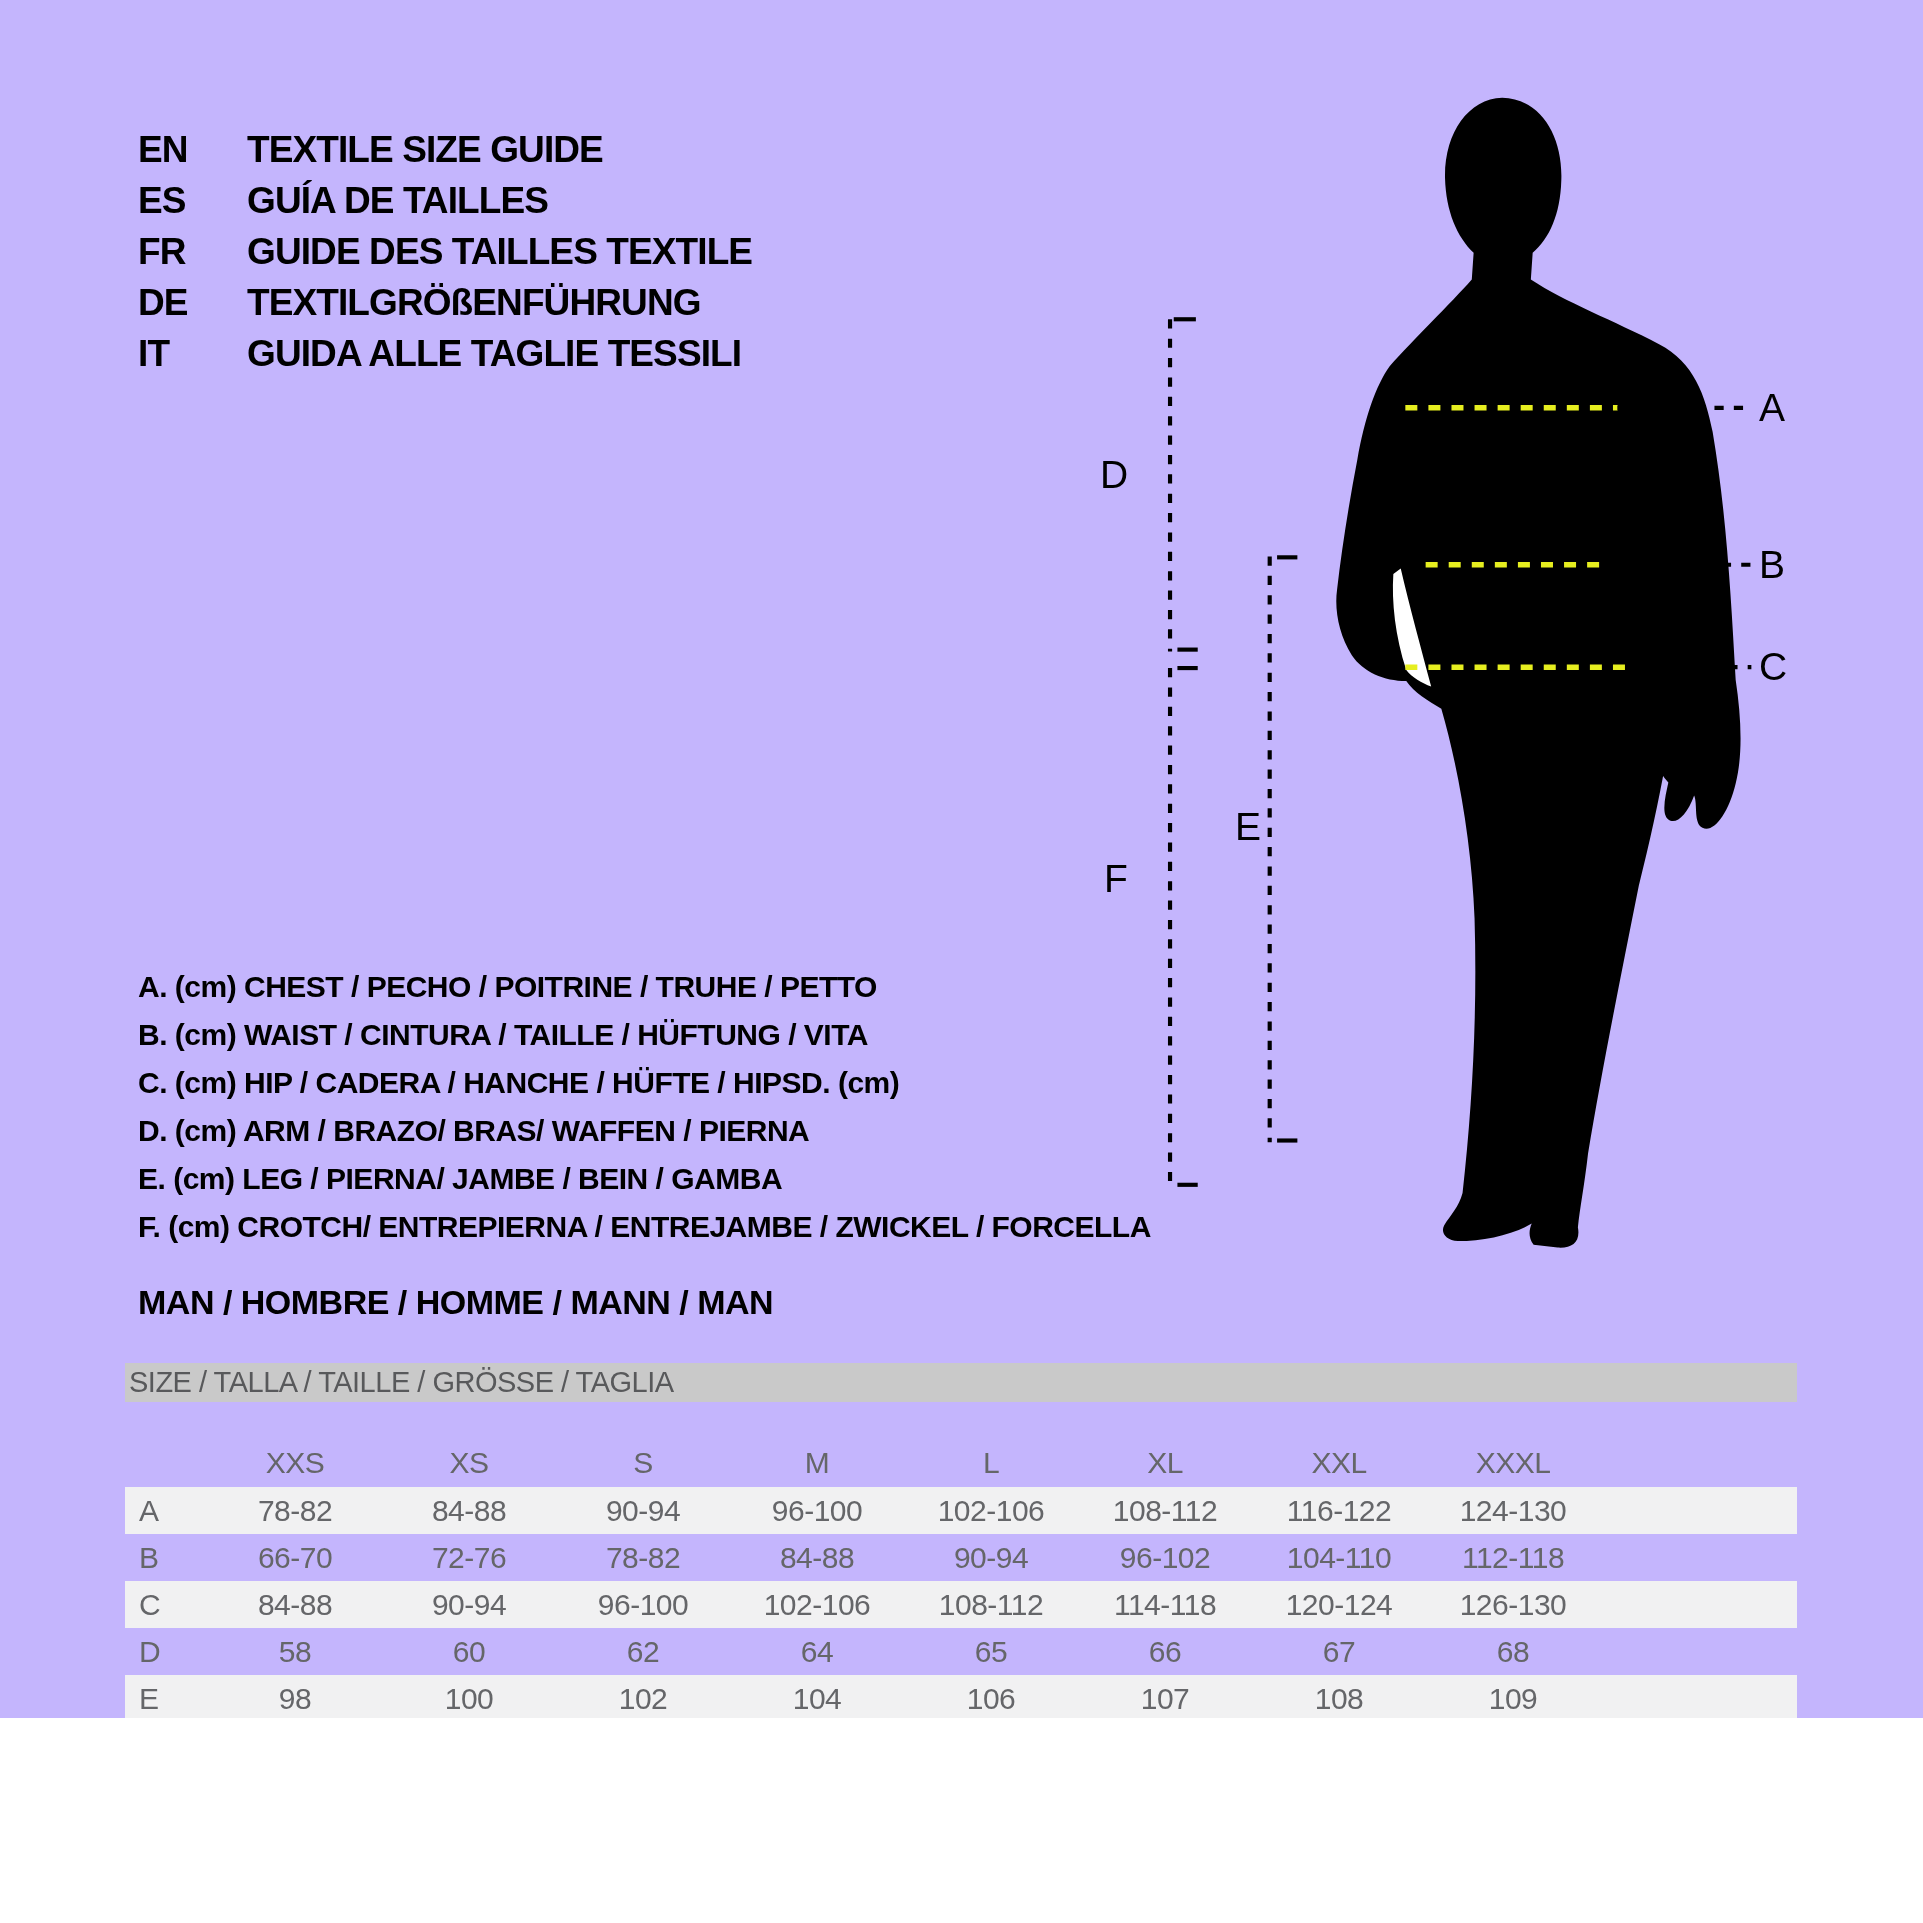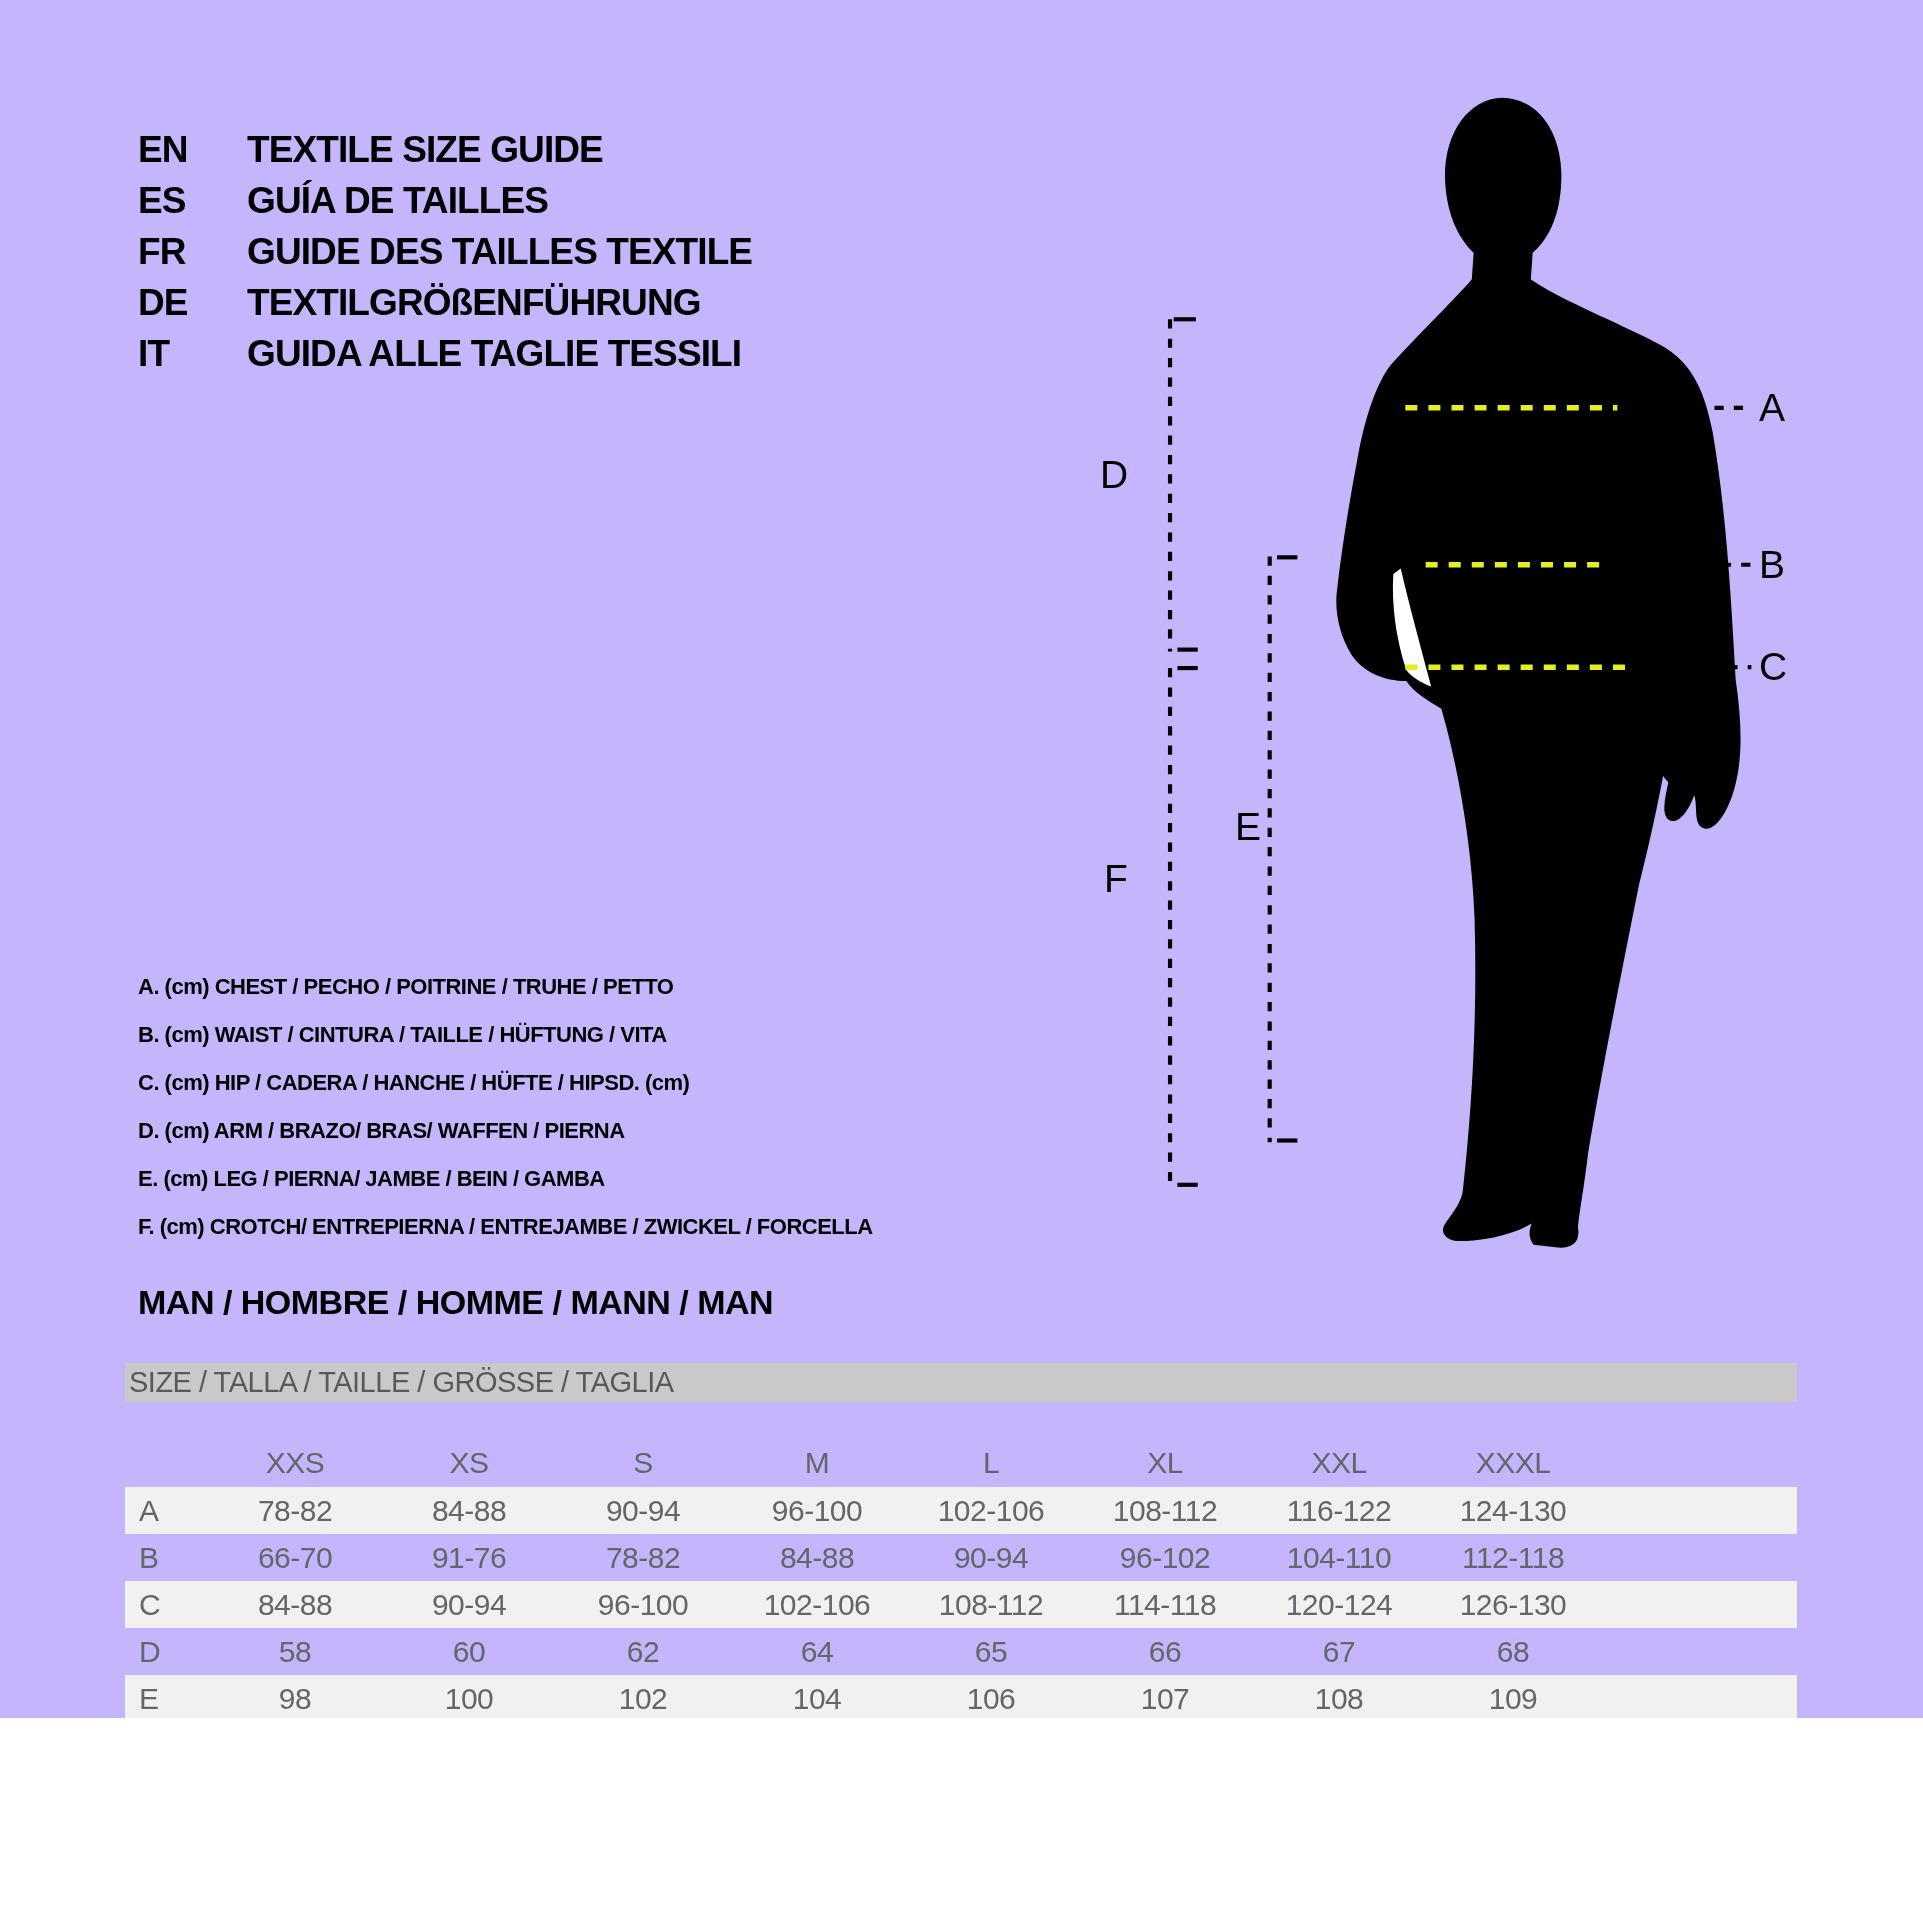--- a/index.html
+++ b/index.html
@@ -7,21 +7,21 @@
     position:relative;width:1923px;height:1718px;background:#c4b5fd;overflow:hidden;
     font-family:"Liberation Sans", sans-serif;color:#000;
   }
   
   .lang-block{position:absolute;left:138px;top:124px;}
   .lang-row{display:flex;height:51px;line-height:51px;font-size:37px;letter-spacing:-0.9px;font-weight:bold;}
   .lang-code{width:109px;flex:0 0 109px;}
   .lang-title{white-space:nowrap;}
   
   .legend-block{position:absolute;left:138px;top:963px;}
-  .legend-row{height:48px;line-height:48px;font-size:22px;letter-spacing:-0.5px;font-weight:bold;white-space:nowrap;}
+  .legend-row{height:48px;line-height:48px;font-size:30px;letter-spacing:-0.5px;font-weight:bold;white-space:nowrap;}
   .category-line{position:absolute;left:138px;top:1273px;height:42px;line-height:42px;font-size:34px;letter-spacing:-0.5px;font-weight:bold;white-space:nowrap;margin-top:8px;}
   
   .figure-svg{position:absolute;left:0;top:0;}
   .fig-letter{position:absolute;font-size:39px;line-height:50px;letter-spacing:-0.9px;color:#000;}
   
   .size-table{position:absolute;left:125px;top:1363px;width:1672px;color:#656669;}
   .table-header{height:39px;line-height:39px;background:#c9c9c9;color:#58595b;
     font-size:29px;letter-spacing:-0.5px;padding-left:4px;box-sizing:border-box;}
   .t-row{display:grid;grid-template-columns:83px repeat(8,174px) 1fr;}
   .t-row.sizes{height:49px;line-height:49px;margin-top:36px;}
@@ -167,21 +167,21 @@
       <div class="t-cell">102-106</div>
       <div class="t-cell">108-112</div>
       <div class="t-cell">116-122</div>
       <div class="t-cell">124-130</div>
       <div class="t-cell"></div>
     </div>
 
     <div class="t-row data">
       <div class="t-cell t-label">B</div>
       <div class="t-cell">66-70</div>
-      <div class="t-cell">91-76</div>
+      <div class="t-cell">72-76</div>
       <div class="t-cell">78-82</div>
       <div class="t-cell">84-88</div>
       <div class="t-cell">90-94</div>
       <div class="t-cell">96-102</div>
       <div class="t-cell">104-110</div>
       <div class="t-cell">112-118</div>
       <div class="t-cell"></div>
     </div>
 
     <div class="t-row data alt">

